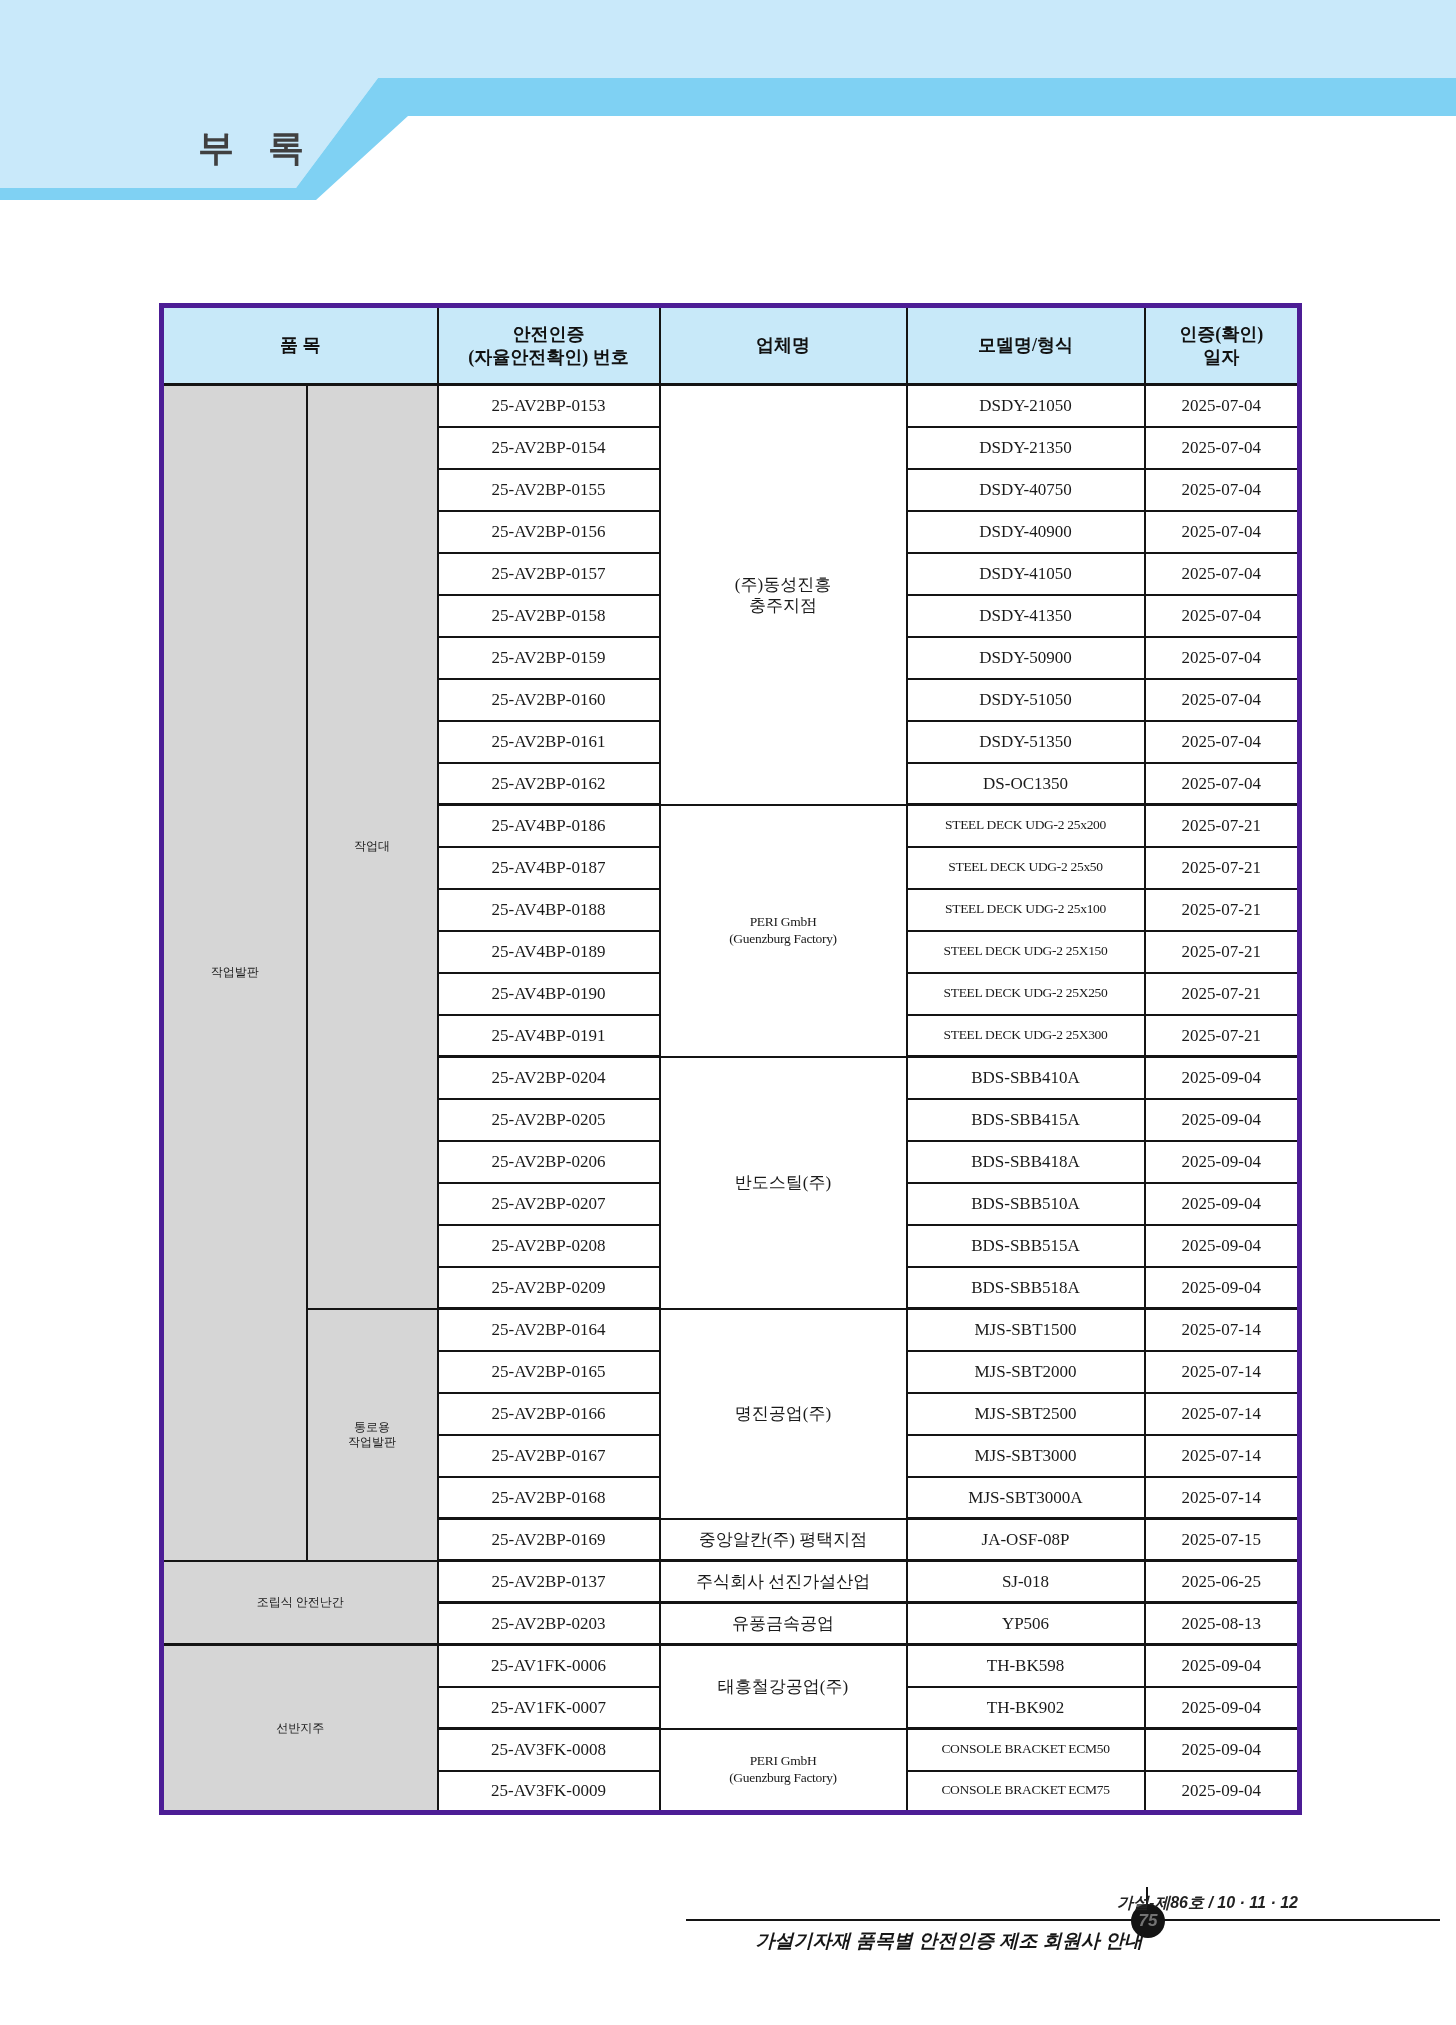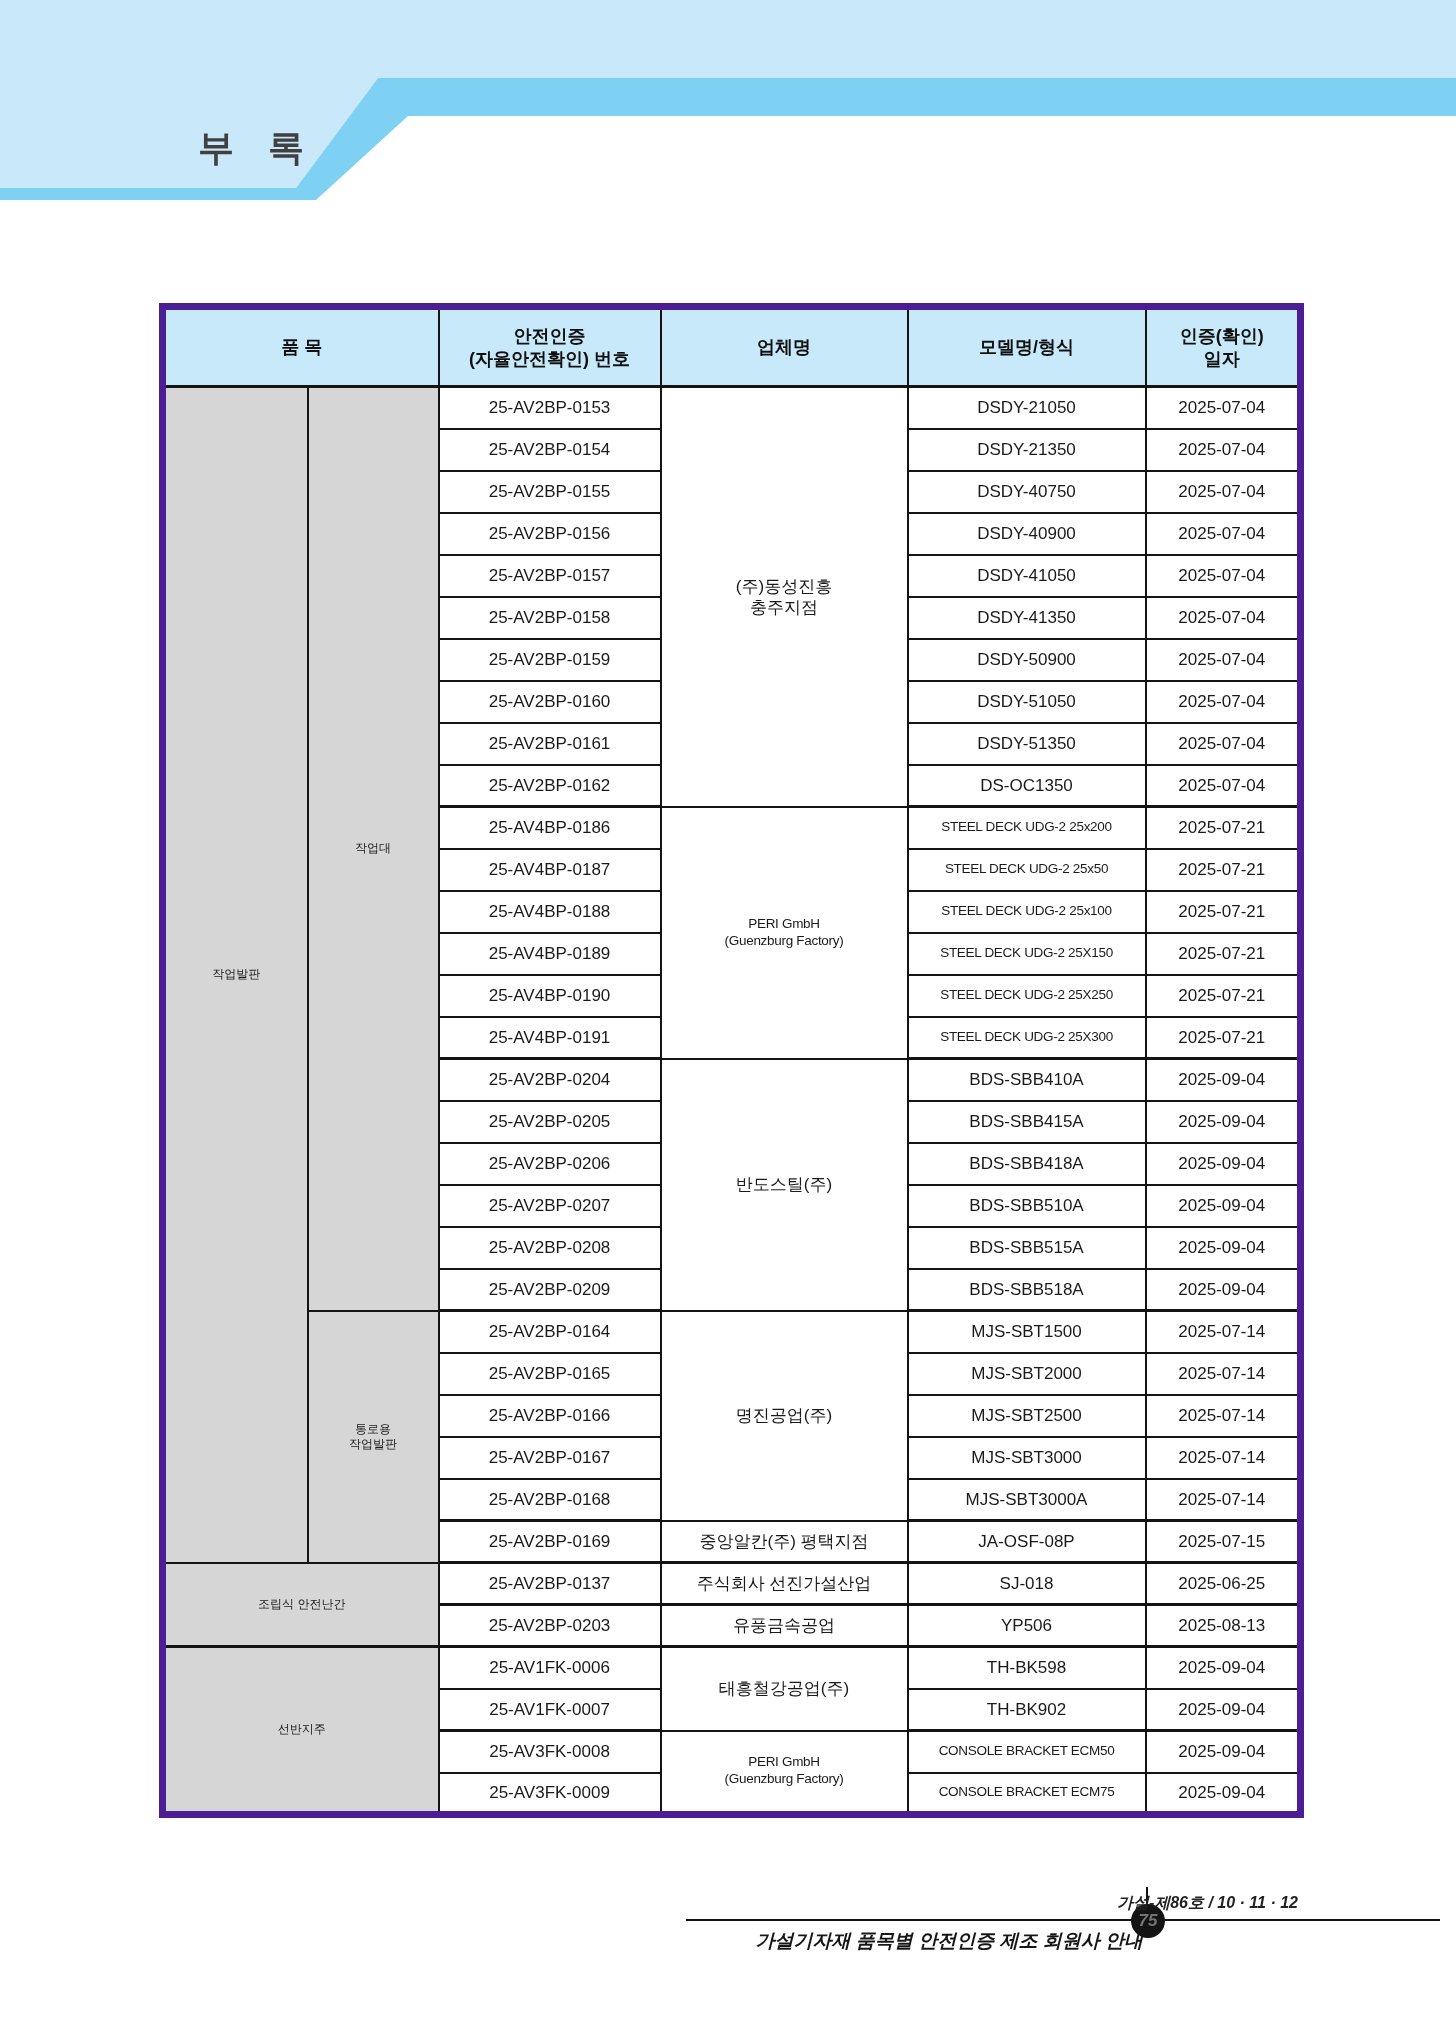--- a/index.html
+++ b/index.html
@@ -19,21 +19,22 @@
     clip-path:polygon(378px 78px,1456px 78px,1456px 116px,408px 116px,316px 200px,0 200px,0 188px,296px 188px);
   }
   .page-title{
     position:absolute;left:198px;top:124px;
     font-size:36px;font-weight:700;letter-spacing:12px;color:#404040;
   }
   
   .table-wrap{position:absolute;left:159px;top:303px;}
   table.cert{
     border-collapse:collapse;table-layout:fixed;width:1138px;
-    border:7px solid #4c1d95;
+    border:5px solid #4c1d95;
+    font-family:Liberation Serif, serif;
   }
   table.cert th,table.cert td{
     border:2px solid #141414;text-align:center;vertical-align:middle;
     padding:0 4px;overflow:hidden;white-space:pre-line;line-height:1.25;
   }
   table.cert thead th{
     background:var(--header-bg,#c8e9f9);height:75px;
     font-size:18px;font-weight:600;border-bottom-width:3px;color:#111;
   }
   table.cert tbody tr{height:42px;}

